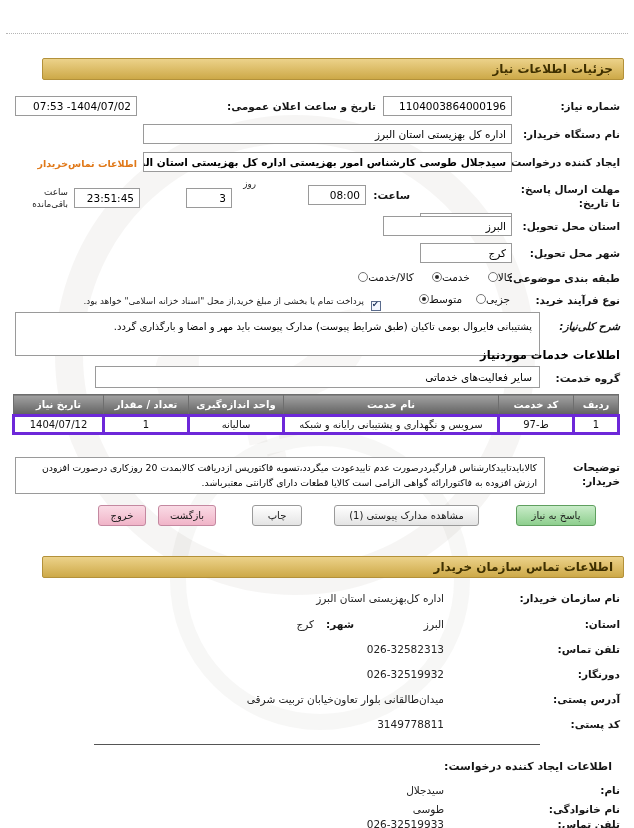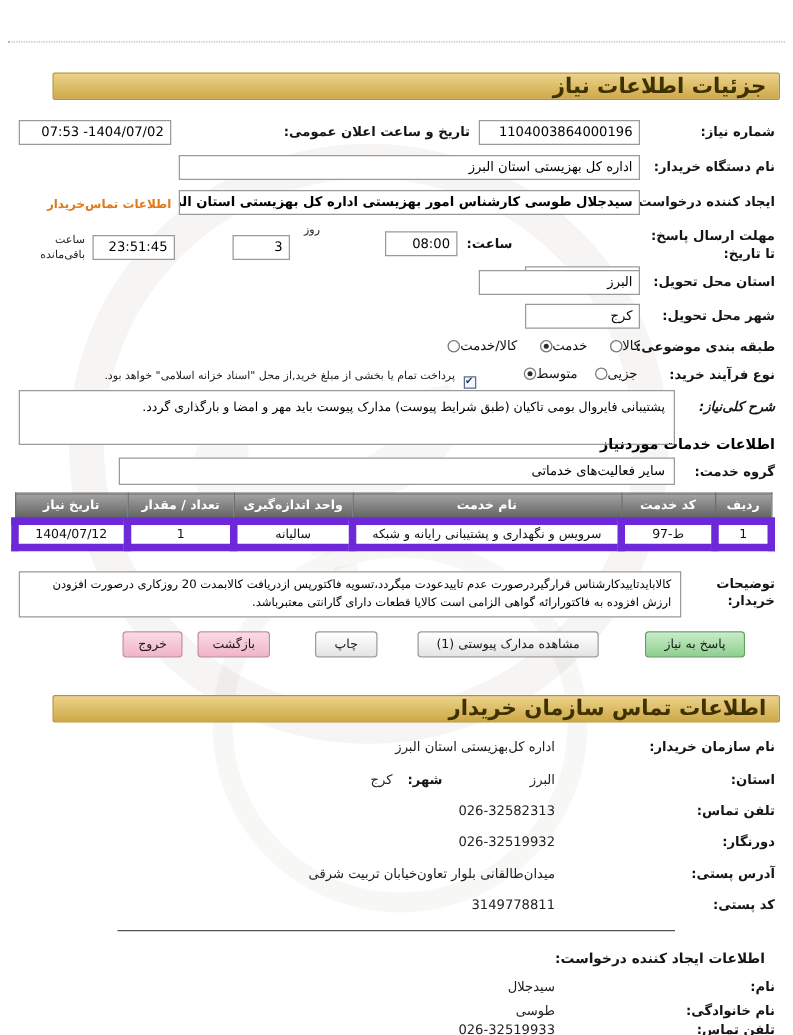--- a/index.html
+++ b/index.html
@@ -7,21 +7,21 @@
   body{
     position:relative;background:#ffffff;overflow:hidden;
     font-family:"DejaVu Sans",sans-serif;direction:rtl;color:#111;
   }
   .abs{position:absolute;}
   .dotline{position:absolute;top:33px;left:6px;right:6px;border-top:1px dotted #b5b5b5;}
   .goldbar{
     position:absolute;left:10px;right:10px;height:22px;
     background:linear-gradient(#ecd28a,#cda948);
     border:1px solid #b3913a;border-radius:2px;
-    color:#3f3000;font-weight:bold;font-size:17px;line-height:20px;padding-right:10px;margin-left:32px;
+    color:#3f3000;font-weight:bold;font-size:12px;line-height:20px;padding-right:10px;margin-left:32px;
   }
   .lbl{position:absolute;font-size:10.5px;font-weight:bold;color:#151515;white-space:nowrap;}
   .lbl.wrap{white-space:normal;line-height:1.35;}
   .val{position:absolute;font-size:10.5px;color:#222;white-space:nowrap;}
   .field{
     position:absolute;border:1px solid #9a9a9a;background:#fff;
     font-size:10.5px;color:#000;padding:2px 5px;height:20px;line-height:15px;
     overflow:hidden;white-space:nowrap;text-align:right;
   }
   .bigbox{
@@ -35,21 +35,21 @@
   .ropt{display:inline-flex;align-items:center;gap:0;font-size:10.5px;}
   .rgroup{position:absolute;display:flex;gap:18px;direction:rtl;}
   .chk{display:inline-block;width:10px;height:10px;border:1px solid #5a6b8c;background:#f4f7ff;position:relative;vertical-align:-1px;}
   .chk.on::after{content:"✔";position:absolute;top:-2px;left:0px;font-size:8px;color:#21365e;}
   .sect{position:absolute;font-size:11.5px;font-weight:bold;color:#000;white-space:nowrap;}
   table.svc{position:absolute;top:394px;right:14px;border-collapse:collapse;font-size:10px;table-layout:fixed;}
   table.svc th{
     background:linear-gradient(#a2a2a2,#626262);color:#fff;border:1px solid #6e6e6e;
     font-weight:bold;padding:4px 2px;font-size:10px;
   }
-  table.svc td{border:6px solid #6d28d9;background:#fff;text-align:center;padding:2px 3px;font-size:10px;vertical-align:middle;}
+  table.svc td{border:3px solid #6d28d9;background:#fff;text-align:center;padding:2px 3px;font-size:10px;vertical-align:middle;}
   table.svc td:nth-child(2){direction:ltr;}
   .btn{
     position:absolute;top:505px;height:21px;border-radius:3px;font-size:10px;color:#1a1a1a;
     text-align:center;line-height:19px;cursor:pointer;white-space:nowrap;overflow:hidden;
   }
   .btn-green{background:linear-gradient(#c9ecc9,#8ecf8e);border:1px solid #5f9f5f;}
   .btn-white{background:linear-gradient(#ffffff,#e4e4e4);border:1px solid #9a9a9a;}
   .btn-pink{background:linear-gradient(#fadbe5,#f0b4c8);border:1px solid #c488a0;}
   .divider{position:absolute;top:744px;right:94px;left:94px;border-top:1px solid #555;}
   

